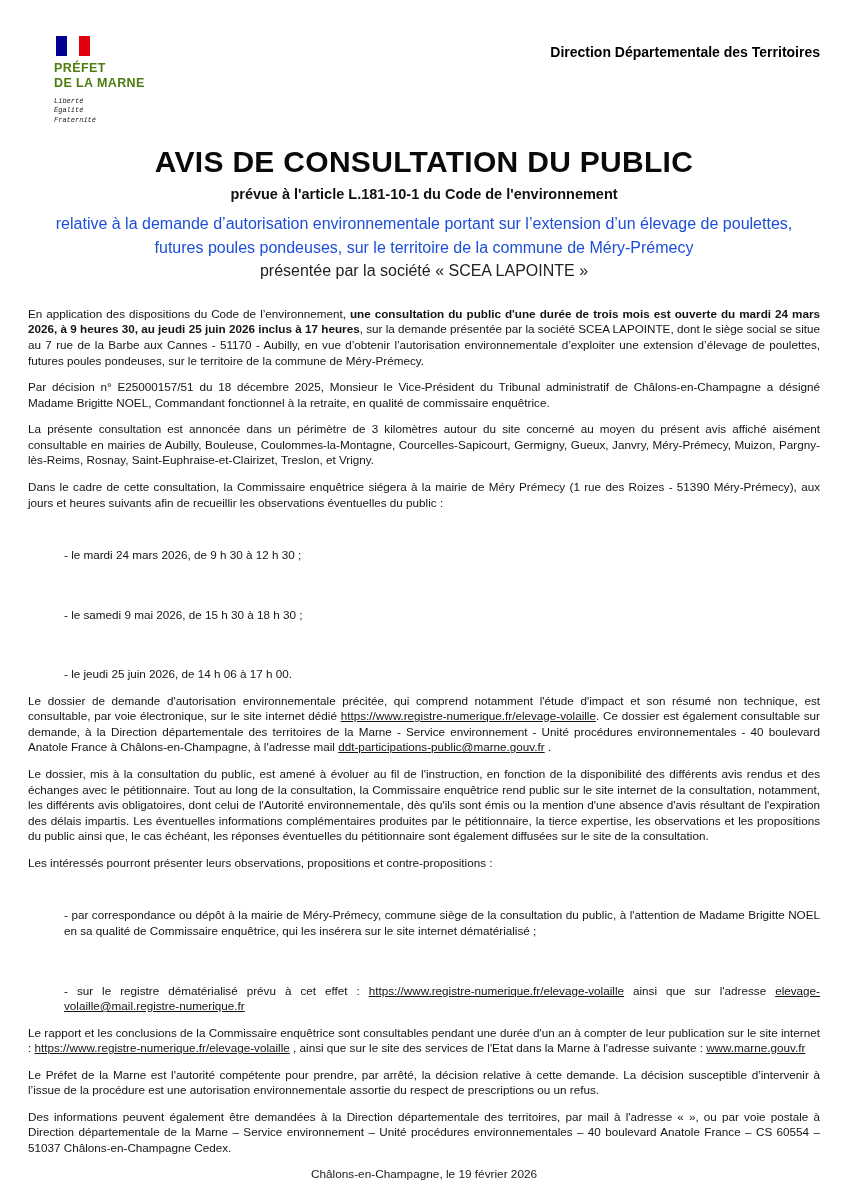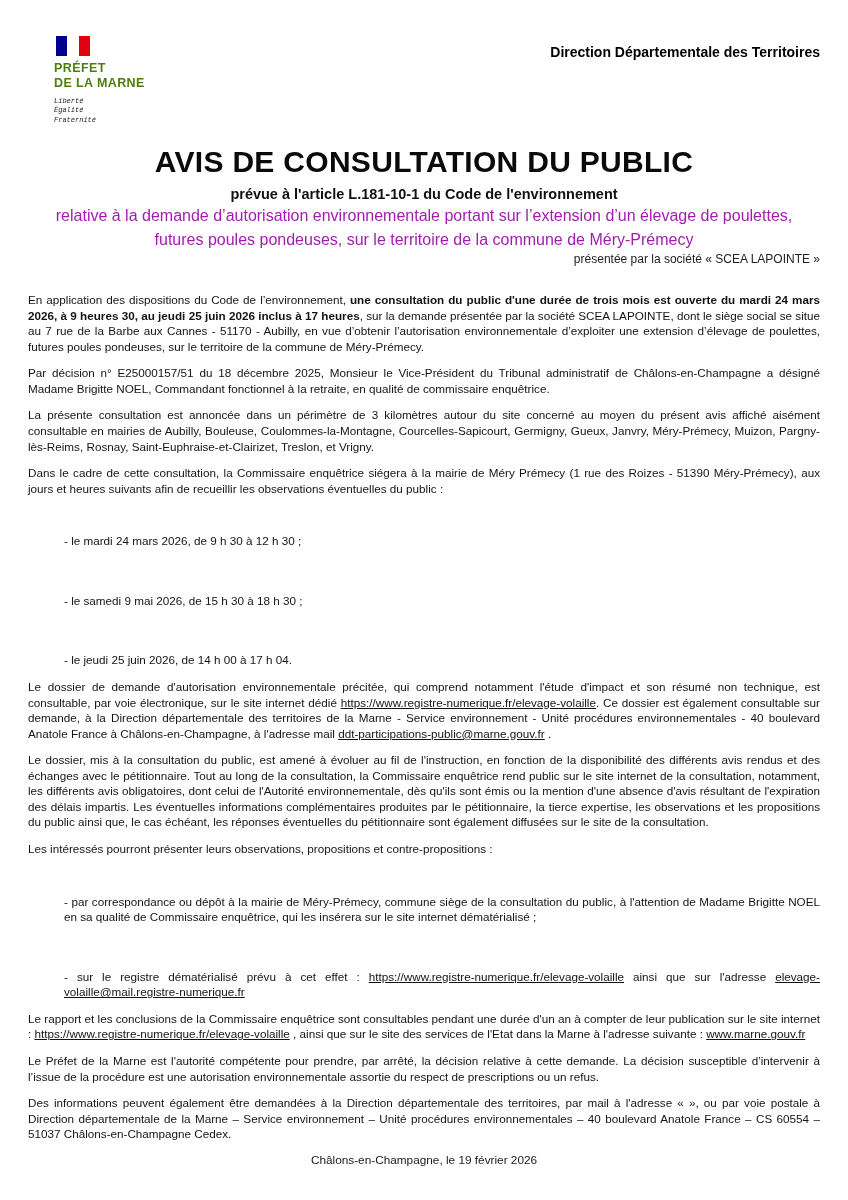--- a/index.html
+++ b/index.html
@@ -22,22 +22,22 @@
   .flag .fw { flex: 1; background: #ffffff; }
   .flag .fr { flex: 1; background: #E1000F; }
   .logo-title { margin-top: 5px; font-weight: bold; font-size: 12.5px; line-height: 1.2; letter-spacing: 0.4px; color: #4d7c0f; }
   .motto { margin-top: 6px; font-family: Liberation Mono, monospace; font-style: italic; font-size: 7px; line-height: 1.35; color: #222; }
   .department { font-weight: bold; font-size: 14px; margin-top: 8px; color: #000; }
 
   
   .title-block { margin-top: 20px; text-align: center; }
   .title { font-size: 30px; font-weight: bold; letter-spacing: 0.3px; color: #0a0a0a; font-family: "Liberation Sans", sans-serif; }
   .subtitle-article { margin-top: 7px; font-weight: bold; font-size: 14.5px; color: #111; }
-  .subtitle-object { margin-top: 2px; font-size: 16px; line-height: 1.45; color: #a21caf; padding: 0 26px; }
-  .subtitle-company { font-size: 12px; line-height: 1.45; color: #222; text-align: right; }
+  .subtitle-object { margin-top: 10px; font-size: 16px; line-height: 1.45; color: #1d4ed8; padding: 0 26px; }
+  .subtitle-company { font-size: 16px; line-height: 1.45; color: #222; }
 
   
   .body { margin-top: 24px; font-size: 11.7px; line-height: 1.33; text-align: justify; color: #141414; }
   .para { margin-bottom: 11px; text-align: justify; }
   .list { margin-bottom: 11px; padding-left: 36px; }
   .para + .list { margin-top: -7px; }
   .list-item { text-align: justify; margin-bottom: 1px; margin-top: 44px; }
   .bold { font-weight: bold; }
   .doc-link { color: inherit; text-decoration: underline; cursor: pointer; }
 
@@ -81,21 +81,21 @@
   </section>
 
   <main class="body">
       <p class="para"><span>En application des dispositions du Code de l’environnement, </span><span class="bold">une consultation du public d'une durée de trois mois est ouverte du mardi 24 mars 2026, à 9 heures 30, au jeudi 25 juin 2026 inclus à 17 heures</span><span>, sur la demande présentée par la société SCEA LAPOINTE, dont le siège social se situe au 7 rue de la Barbe aux Cannes - 51170 - Aubilly, en vue d’obtenir l’autorisation environnementale d’exploiter une extension d’élevage de poulettes, futures poules pondeuses, sur le territoire de la commune de Méry-Prémecy.</span></p>
       <p class="para"><span>Par décision n° E25000157/51 du 18 décembre 2025, Monsieur le Vice-Président du Tribunal administratif de Châlons-en-Champagne a désigné Madame Brigitte NOEL, Commandant fonctionnel à la retraite, en qualité de commissaire enquêtrice.</span></p>
       <p class="para"><span>La présente consultation est annoncée dans un périmètre de 3 kilomètres autour du site concerné au moyen du présent avis affiché aisément consultable en mairies de Aubilly, Bouleuse, Coulommes-la-Montagne, Courcelles-Sapicourt, Germigny, Gueux, Janvry, Méry-Prémecy, Muizon, Pargny-lès-Reims, Rosnay, Saint-Euphraise-et-Clairizet, Treslon, et Vrigny.</span></p>
       <p class="para"><span>Dans le cadre de cette consultation, la Commissaire enquêtrice siégera à la mairie de Méry Prémecy (1 rue des Roizes - 51390 Méry-Prémecy), aux jours et heures suivants afin de recueillir les observations éventuelles du public :</span></p>
       <div class="list">
         <div class="list-item"><span>- le mardi 24 mars 2026, de 9 h 30 à 12 h 30 ;</span></div>
         <div class="list-item"><span>- le samedi 9 mai 2026, de 15 h 30 à 18 h 30 ;</span></div>
-        <div class="list-item"><span>- le jeudi 25 juin 2026, de 14 h 00 à 17 h 04.</span></div>
+        <div class="list-item"><span>- le jeudi 25 juin 2026, de 14 h 06 à 17 h 00.</span></div>
       </div>
       <p class="para"><span>Le dossier de demande d'autorisation environnementale précitée, qui comprend notamment l'étude d'impact et son résumé non technique, est consultable, par voie électronique, sur le site internet dédié </span><a class="doc-link">https://www.registre-numerique.fr/elevage-volaille</a><span>. Ce dossier est également consultable sur demande, à la Direction départementale des territoires de la Marne - Service environnement - Unité procédures environnementales - 40 boulevard Anatole France à Châlons-en-Champagne, à l'adresse mail </span><a class="doc-link">ddt-participations-public@marne.gouv.fr</a><span> .</span></p>
       <p class="para"><span>Le dossier, mis à la consultation du public, est amené à évoluer au fil de l'instruction, en fonction de la disponibilité des différents avis rendus et des échanges avec le pétitionnaire. Tout au long de la consultation, la Commissaire enquêtrice rend public sur le site internet de la consultation, notamment, les différents avis obligatoires, dont celui de l'Autorité environnementale, dès qu'ils sont émis ou la mention d'une absence d'avis résultant de l'expiration des délais impartis. Les éventuelles informations complémentaires produites par le pétitionnaire, la tierce expertise, les observations et les propositions du public ainsi que, le cas échéant, les réponses éventuelles du pétitionnaire sont également diffusées sur le site de la consultation.</span></p>
       <p class="para"><span>Les intéressés pourront présenter leurs observations, propositions et contre-propositions :</span></p>
       <div class="list">
         <div class="list-item"><span>- par correspondance ou dépôt à la mairie de Méry-Prémecy, commune siège de la consultation du public, à l'attention de Madame Brigitte NOEL en sa qualité de Commissaire enquêtrice, qui les insérera sur le site internet dématérialisé ;</span></div>
         <div class="list-item"><span>- sur le registre dématérialisé prévu à cet effet : </span><a class="doc-link">https://www.registre-numerique.fr/elevage-volaille</a><span> ainsi que sur l'adresse </span><a class="doc-link">elevage-volaille@mail.registre-numerique.fr</a></div>
       </div>
       <p class="para"><span>Le rapport et les conclusions de la Commissaire enquêtrice sont consultables pendant une durée d'un an à compter de leur publication sur le site internet : </span><a class="doc-link">https://www.registre-numerique.fr/elevage-volaille</a><span> , ainsi que sur le site des services de l'Etat dans la Marne à l'adresse suivante : </span><a class="doc-link">www.marne.gouv.fr</a></p>
       <p class="para"><span>Le Préfet de la Marne est l'autorité compétente pour prendre, par arrêté, la décision relative à cette demande. La décision susceptible d’intervenir à l’issue de la procédure est une autorisation environnementale assortie du respect de prescriptions ou un refus.</span></p>

